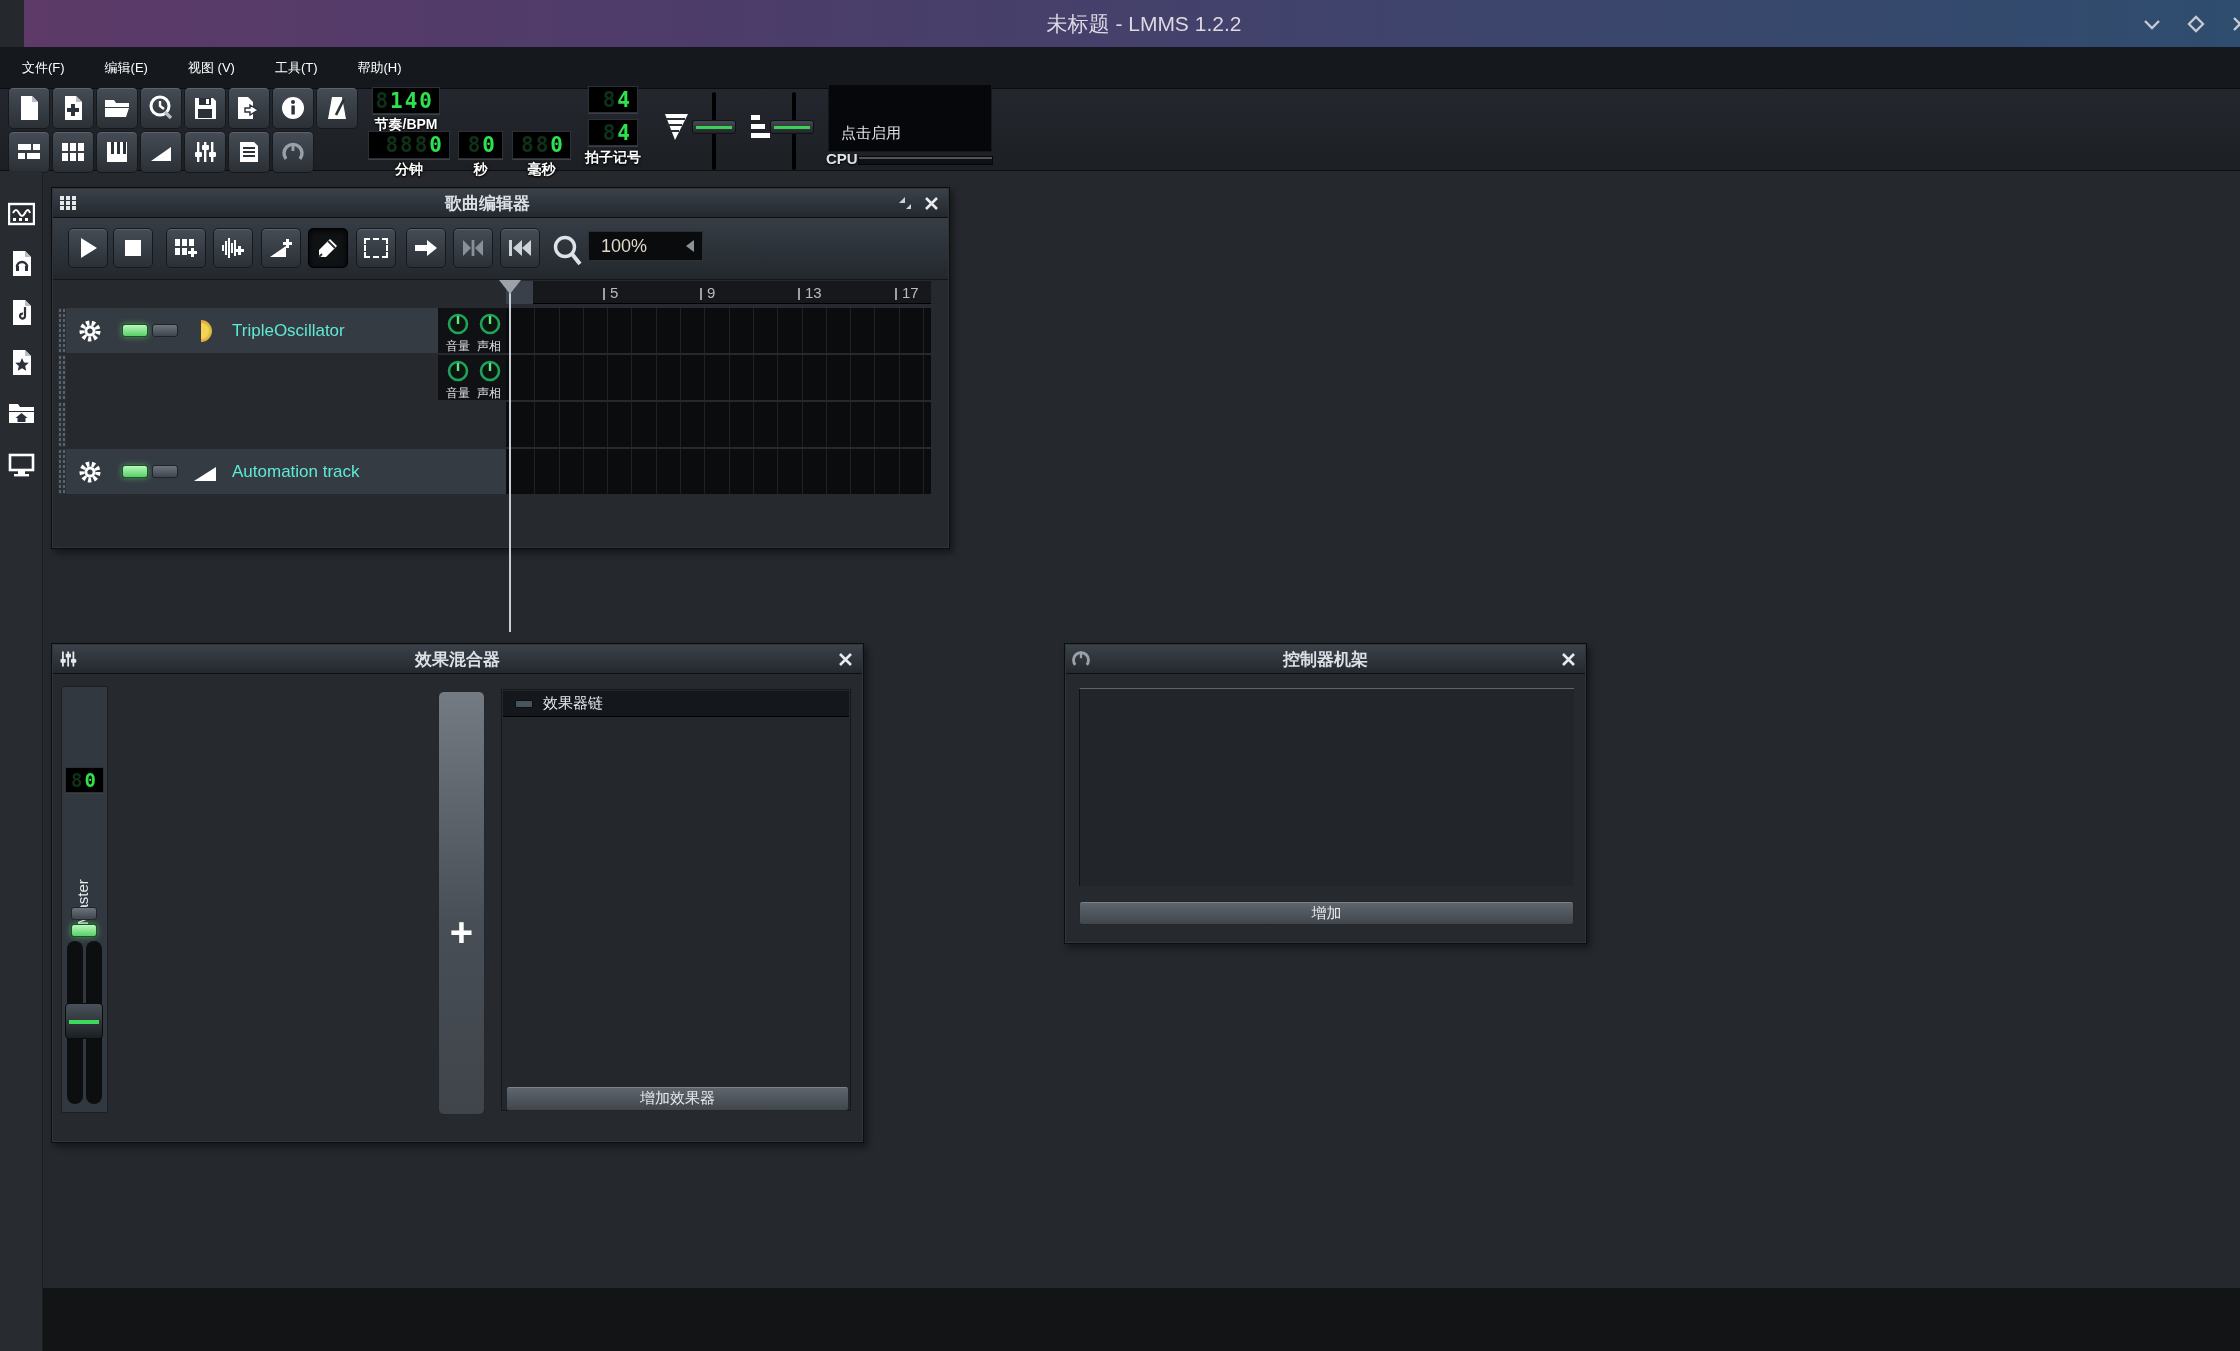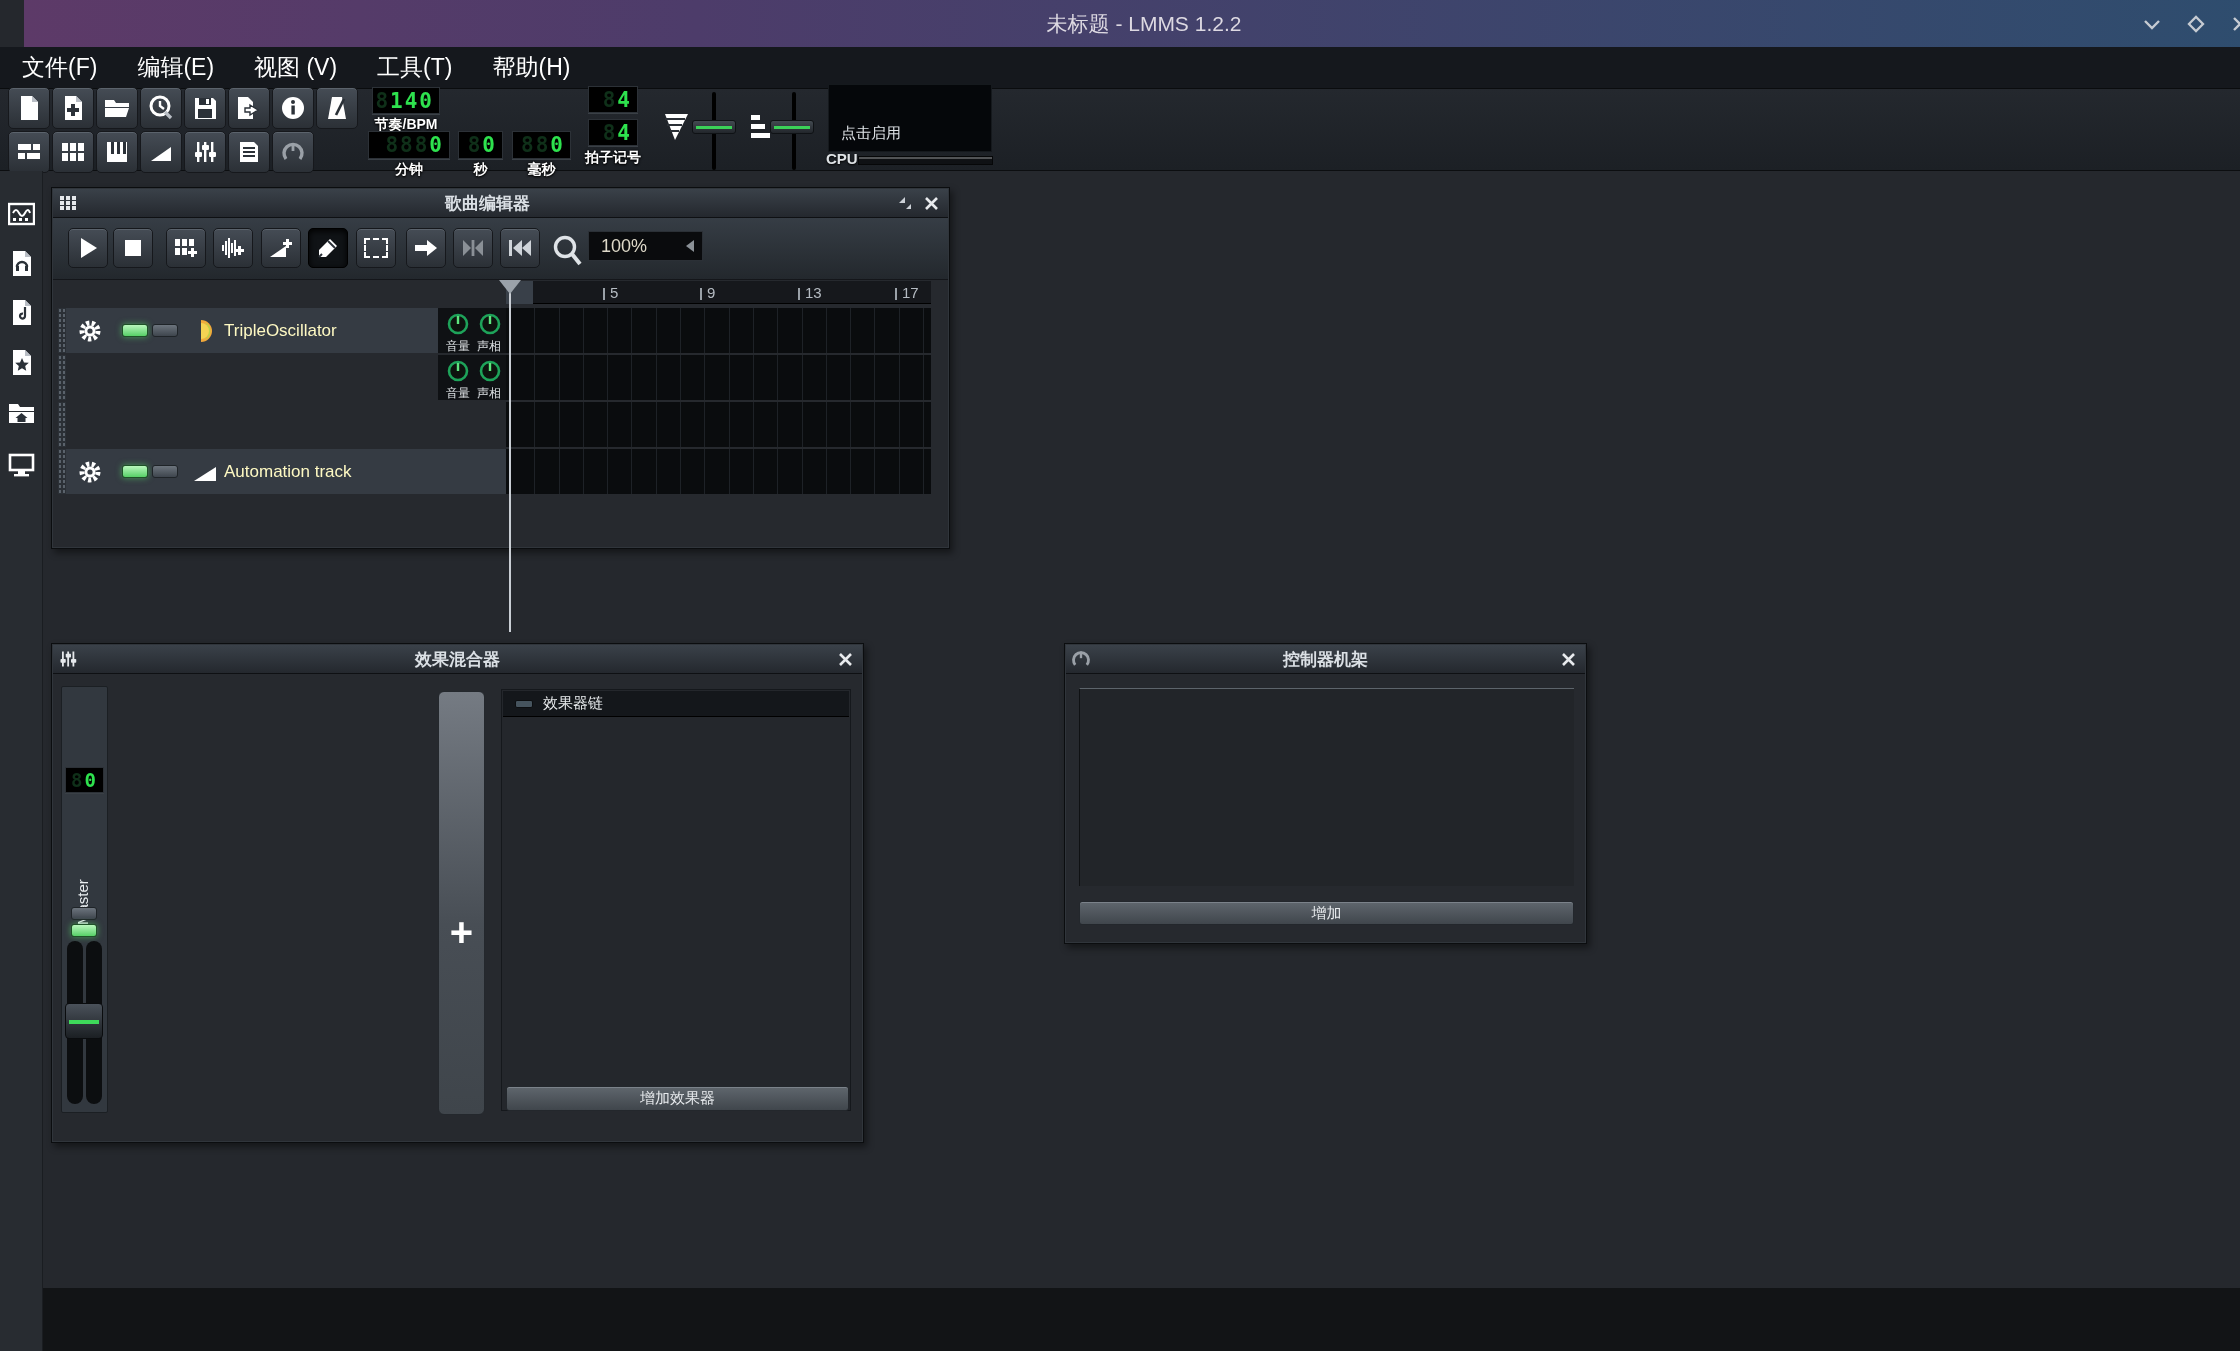--- a/index.html
+++ b/index.html
@@ -12,21 +12,21 @@
   #titlebar { left:0; top:0; width:2240px; height:47px;
     background:linear-gradient(90deg,#5d3a68 0%,#4d3c6a 30%,#2e4d6e 100%);
     display:flex; align-items:center; justify-content:center;margin-left:24px; }
   #titlebar .t { color:#ddd9e2; font-size:21px; }
   .winctl { position:absolute; top:8px; width:32px; height:32px; display:flex;
     align-items:center; justify-content:center; cursor:default; }
 
   #menubar { left:0; top:47px; width:2240px; height:42px; background:#15181d;
     border-bottom:1px solid #0a0c0e; display:flex; align-items:center; gap:28px;
     padding-left:16px; }
-  .menu-item { color:#ffffff; font-size:23px; padding:4px 6px;text-align:right; }
+  .menu-item { color:#ffffff; font-size:13px; padding:4px 6px;text-align:right; }
 
   #toolbar { left:0; top:89px; width:2240px; height:82px;
     background:linear-gradient(#24282e,#1c2025); border-bottom:1px solid #0c0e10; }
   .tbtn { position:absolute; width:42px; height:42px; border-radius:5px;
     background:linear-gradient(#454c55,#2b3036); border:1px solid #16181c;
     box-shadow:inset 0 1px 0 #5b636c; display:flex; align-items:center; justify-content:center; }
 
   .lcd { position:absolute; background:#000; border:1px solid #2c3137;
     box-shadow:0 1px 0 #3a4046, inset 0 0 4px #000;
     color:#2ee24e; font-family:"DejaVu Sans Mono",monospace; font-weight:bold;
@@ -83,21 +83,21 @@
   .tl-mark { position:absolute; top:3px; color:#b6bcc3; font-size:15px; }
   .tl-mark .tick { display:inline-block; width:2px; height:12px; background:#9aa1a8;
     margin-right:5px; vertical-align:-2px; }
 
   .track-row { position:absolute; left:6px; width:873px; height:45px; }
   .grip { position:absolute; left:0; top:0; width:8px; height:45px; background:#2b3036;
     background-image:radial-gradient(circle,#5a626b 1.2px,transparent 1.4px);
     background-size:4px 5px; }
   .tpanel { position:absolute; left:8px; top:0; height:45px; background:#353b43;
     display:flex; align-items:center; }
-  .tname { color:#fef9c3; font-size:17px; margin-left:6px; white-space:nowrap; }
+  .tname { color:#5eead4; font-size:17px; margin-left:14px; white-space:nowrap; }
   .ledpill { width:26px; height:13px; border-radius:3px; }
   .ledpill.on { background:linear-gradient(#b9f7bd,#57d067); border:1px solid #1e5227;
     box-shadow:0 0 6px rgba(90,230,110,.55); }
   .ledpill.off { background:linear-gradient(#6c747d,#3e454d); border:1px solid #1f2428; }
   .knobpanel { position:absolute; left:380px; top:0; width:68px; height:45px; background:#0f1114; }
   .klabel { position:absolute; top:30px; width:34px; text-align:center; color:#dfe3e6; font-size:12px; }
   .tgrid { position:absolute; left:448px; top:0; width:425px; height:45px;
     background-color:#0a0c0e;
     background-image:repeating-linear-gradient(90deg,#1e2227 0,#1e2227 1px,transparent 1px,transparent 24.3px);
     background-position-x:4px; }

